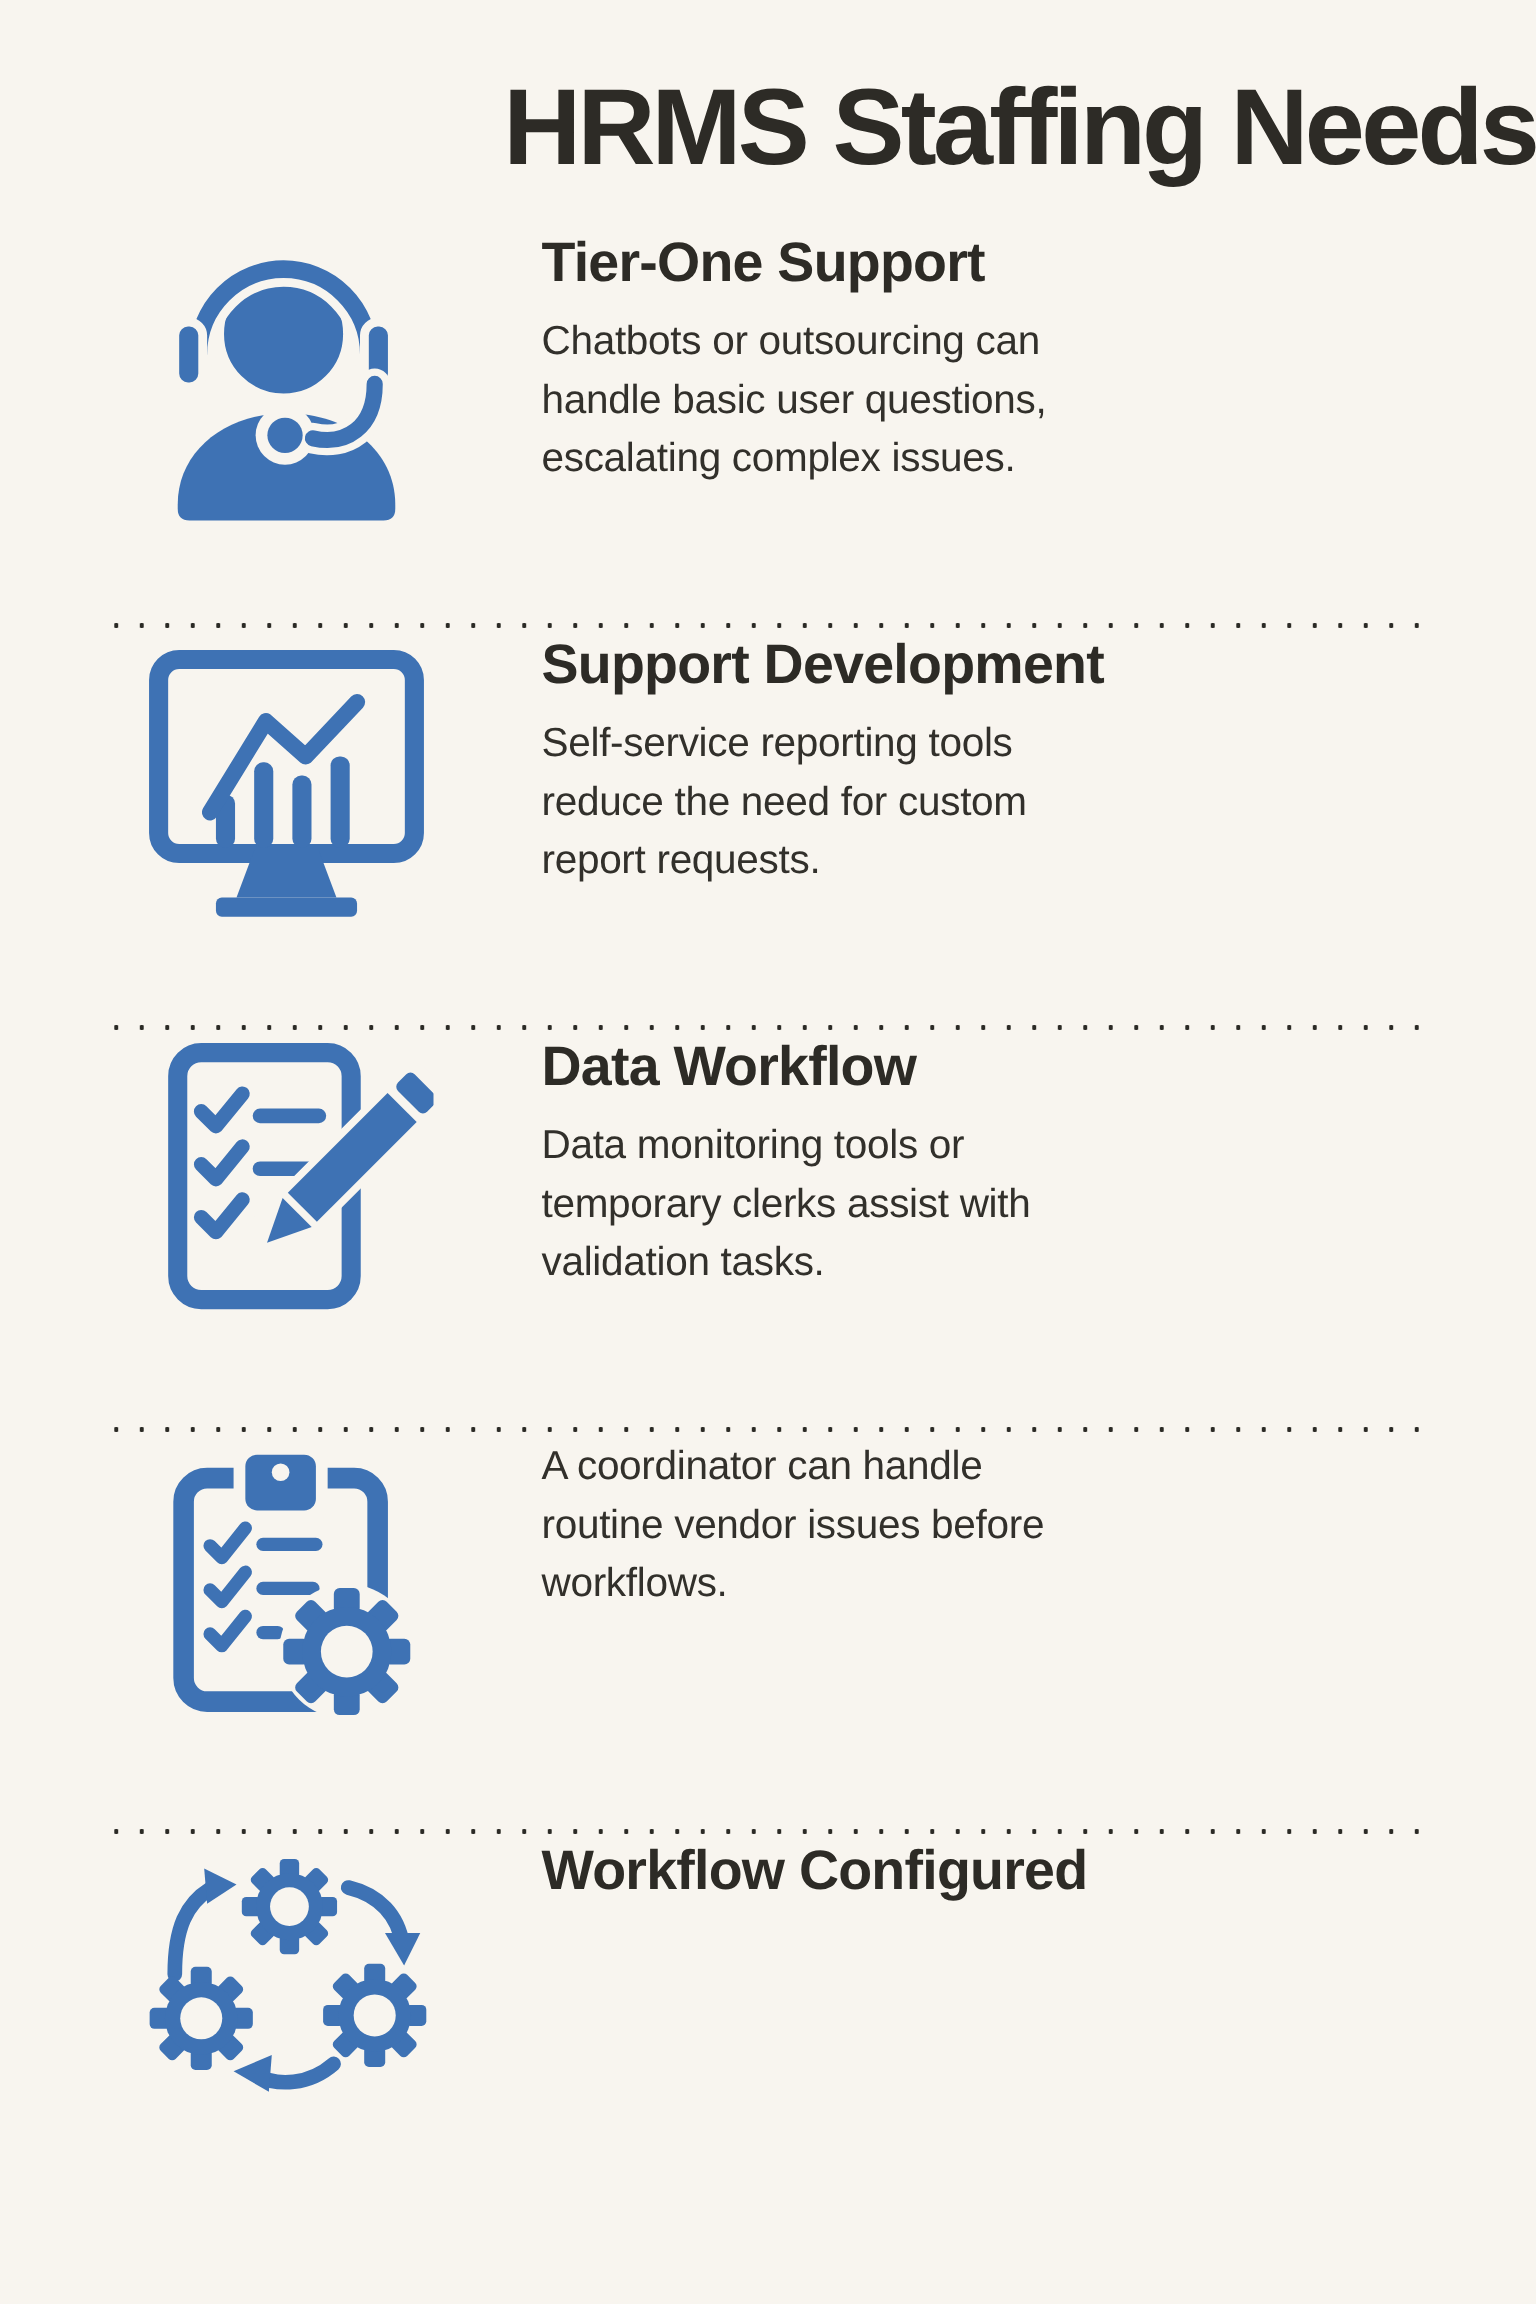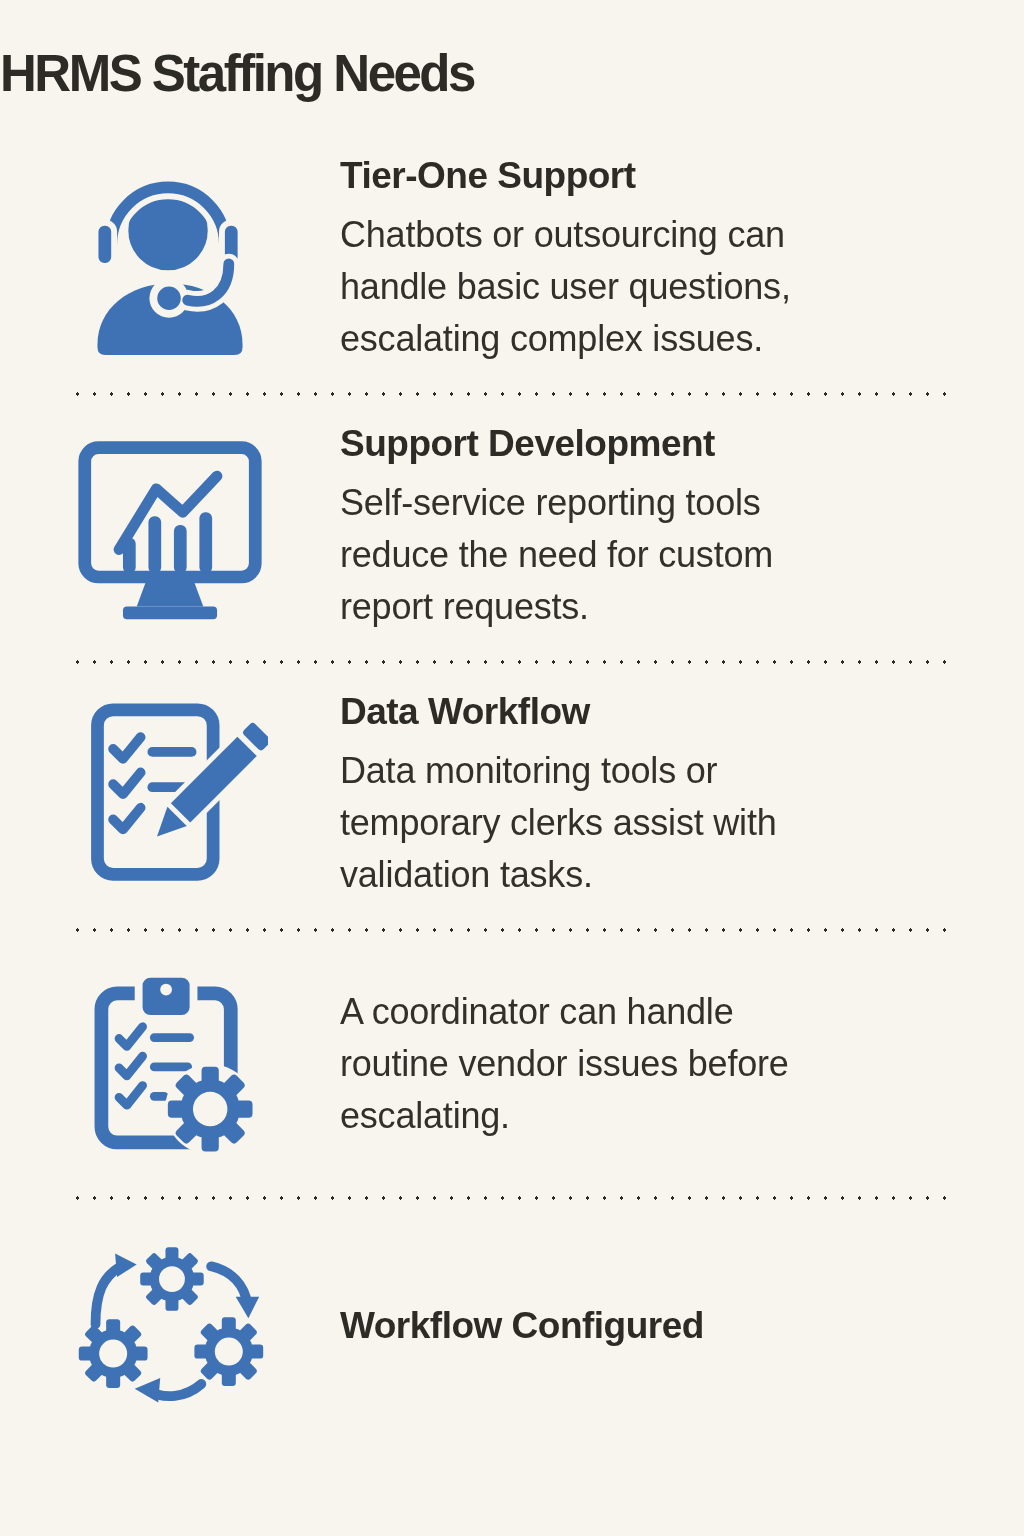--- a/index.html
+++ b/index.html
@@ -6,51 +6,52 @@
   .page{
     width:1024px;height:1536px;
     background:#f8f5ef;
     font-family:"Liberation Sans", sans-serif;
     overflow:hidden;
     position:relative;
   }
   .page-title{
     margin:0;
     padding-top:44px;
-    text-align:left;
-    font-size:51px;
+    text-align:right;
+    font-size:72px;
     font-weight:700;
     letter-spacing:-2.5px;
     color:#2d2b26;
   }
   .sections{ margin-top:28px; }
   .row{
     display:flex;
-    align-items:center;
+    align-items:flex-start;
     height:258px;
+    margin-left:21px;
   }
   .icon-col{
     width:340px;
     display:flex;
     justify-content:center;
     align-items:center;
     flex:0 0 340px;
   }
   .icon-col svg{ width:196px; height:196px; display:block; }
   .text-col{ flex:1; padding-right:70px; }
   .sec-title{
     margin:0 0 12px 0;
     font-size:37px;
     font-weight:700;
     letter-spacing:-0.5px;
     color:#2d2b26;
   }
   .sec-desc{
     margin:0;
-    font-size:36px;
+    font-size:27px;
     line-height:1.45;
     letter-spacing:-0.2px;
     color:#32302b;
     white-space:pre-line;
   }
   .dots{
     width:886px;
     height:10px;
     margin:0 auto;
     background-image:radial-gradient(ellipse 2.2px 3.1px at center, #2b2a25 60%, rgba(0,0,0,0) 66%);
@@ -183,21 +184,21 @@
             <line x1="84" y1="103" x2="118" y2="103"></line>
             <line x1="84" y1="133" x2="94" y2="133"></line>
           </g>
           <circle cx="141" cy="146" r="46" fill="#f8f5ef"></circle>
           <use href="#gear-shape" transform="translate(141,146) scale(0.8)"></use>
         </svg>
       </div>
       <div class="text-col">
         <p class="sec-desc">A coordinator can handle
 routine vendor issues before
-escalating.</p>
+workflows.</p>
       </div>
     </section>
 
     <div class="dots"></div>
 
     <section class="row">
       <div class="icon-col">
         <svg viewBox="0 0 200 200">
           <g fill="none" stroke="#3e72b4" stroke-width="10" stroke-linecap="round">
             <path d="M24 92 C24 60 32 44 48 34"></path>

